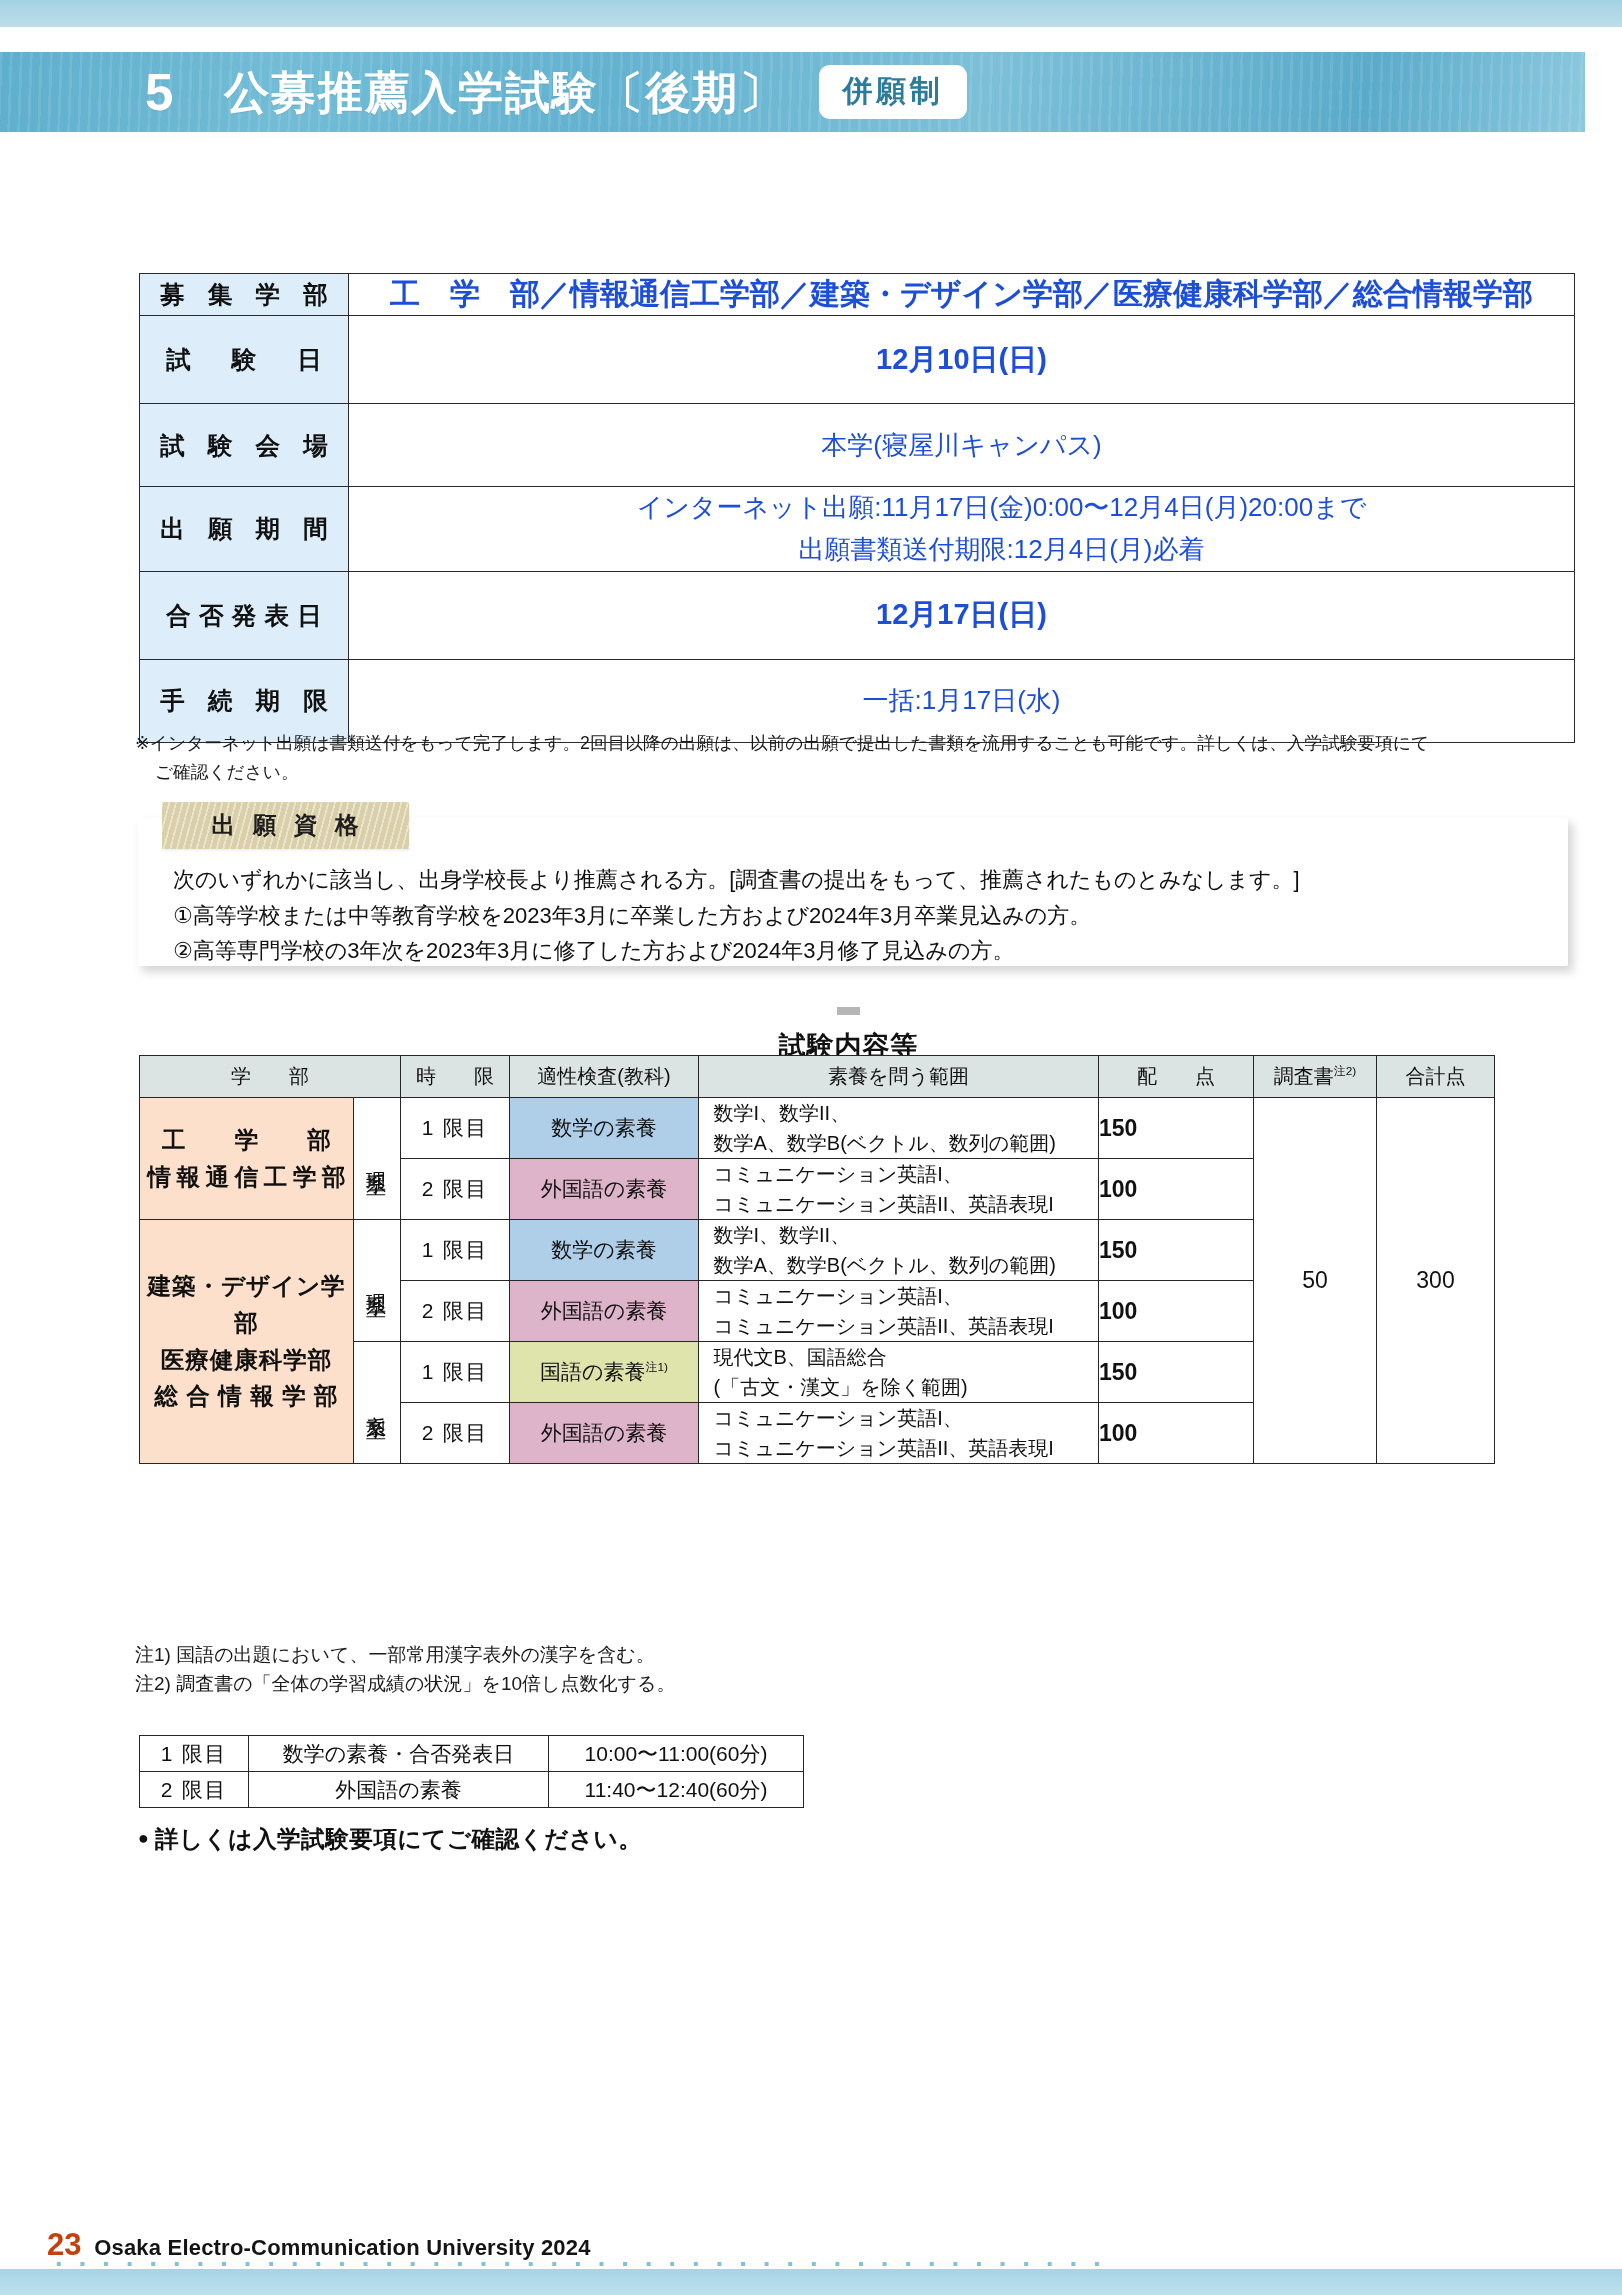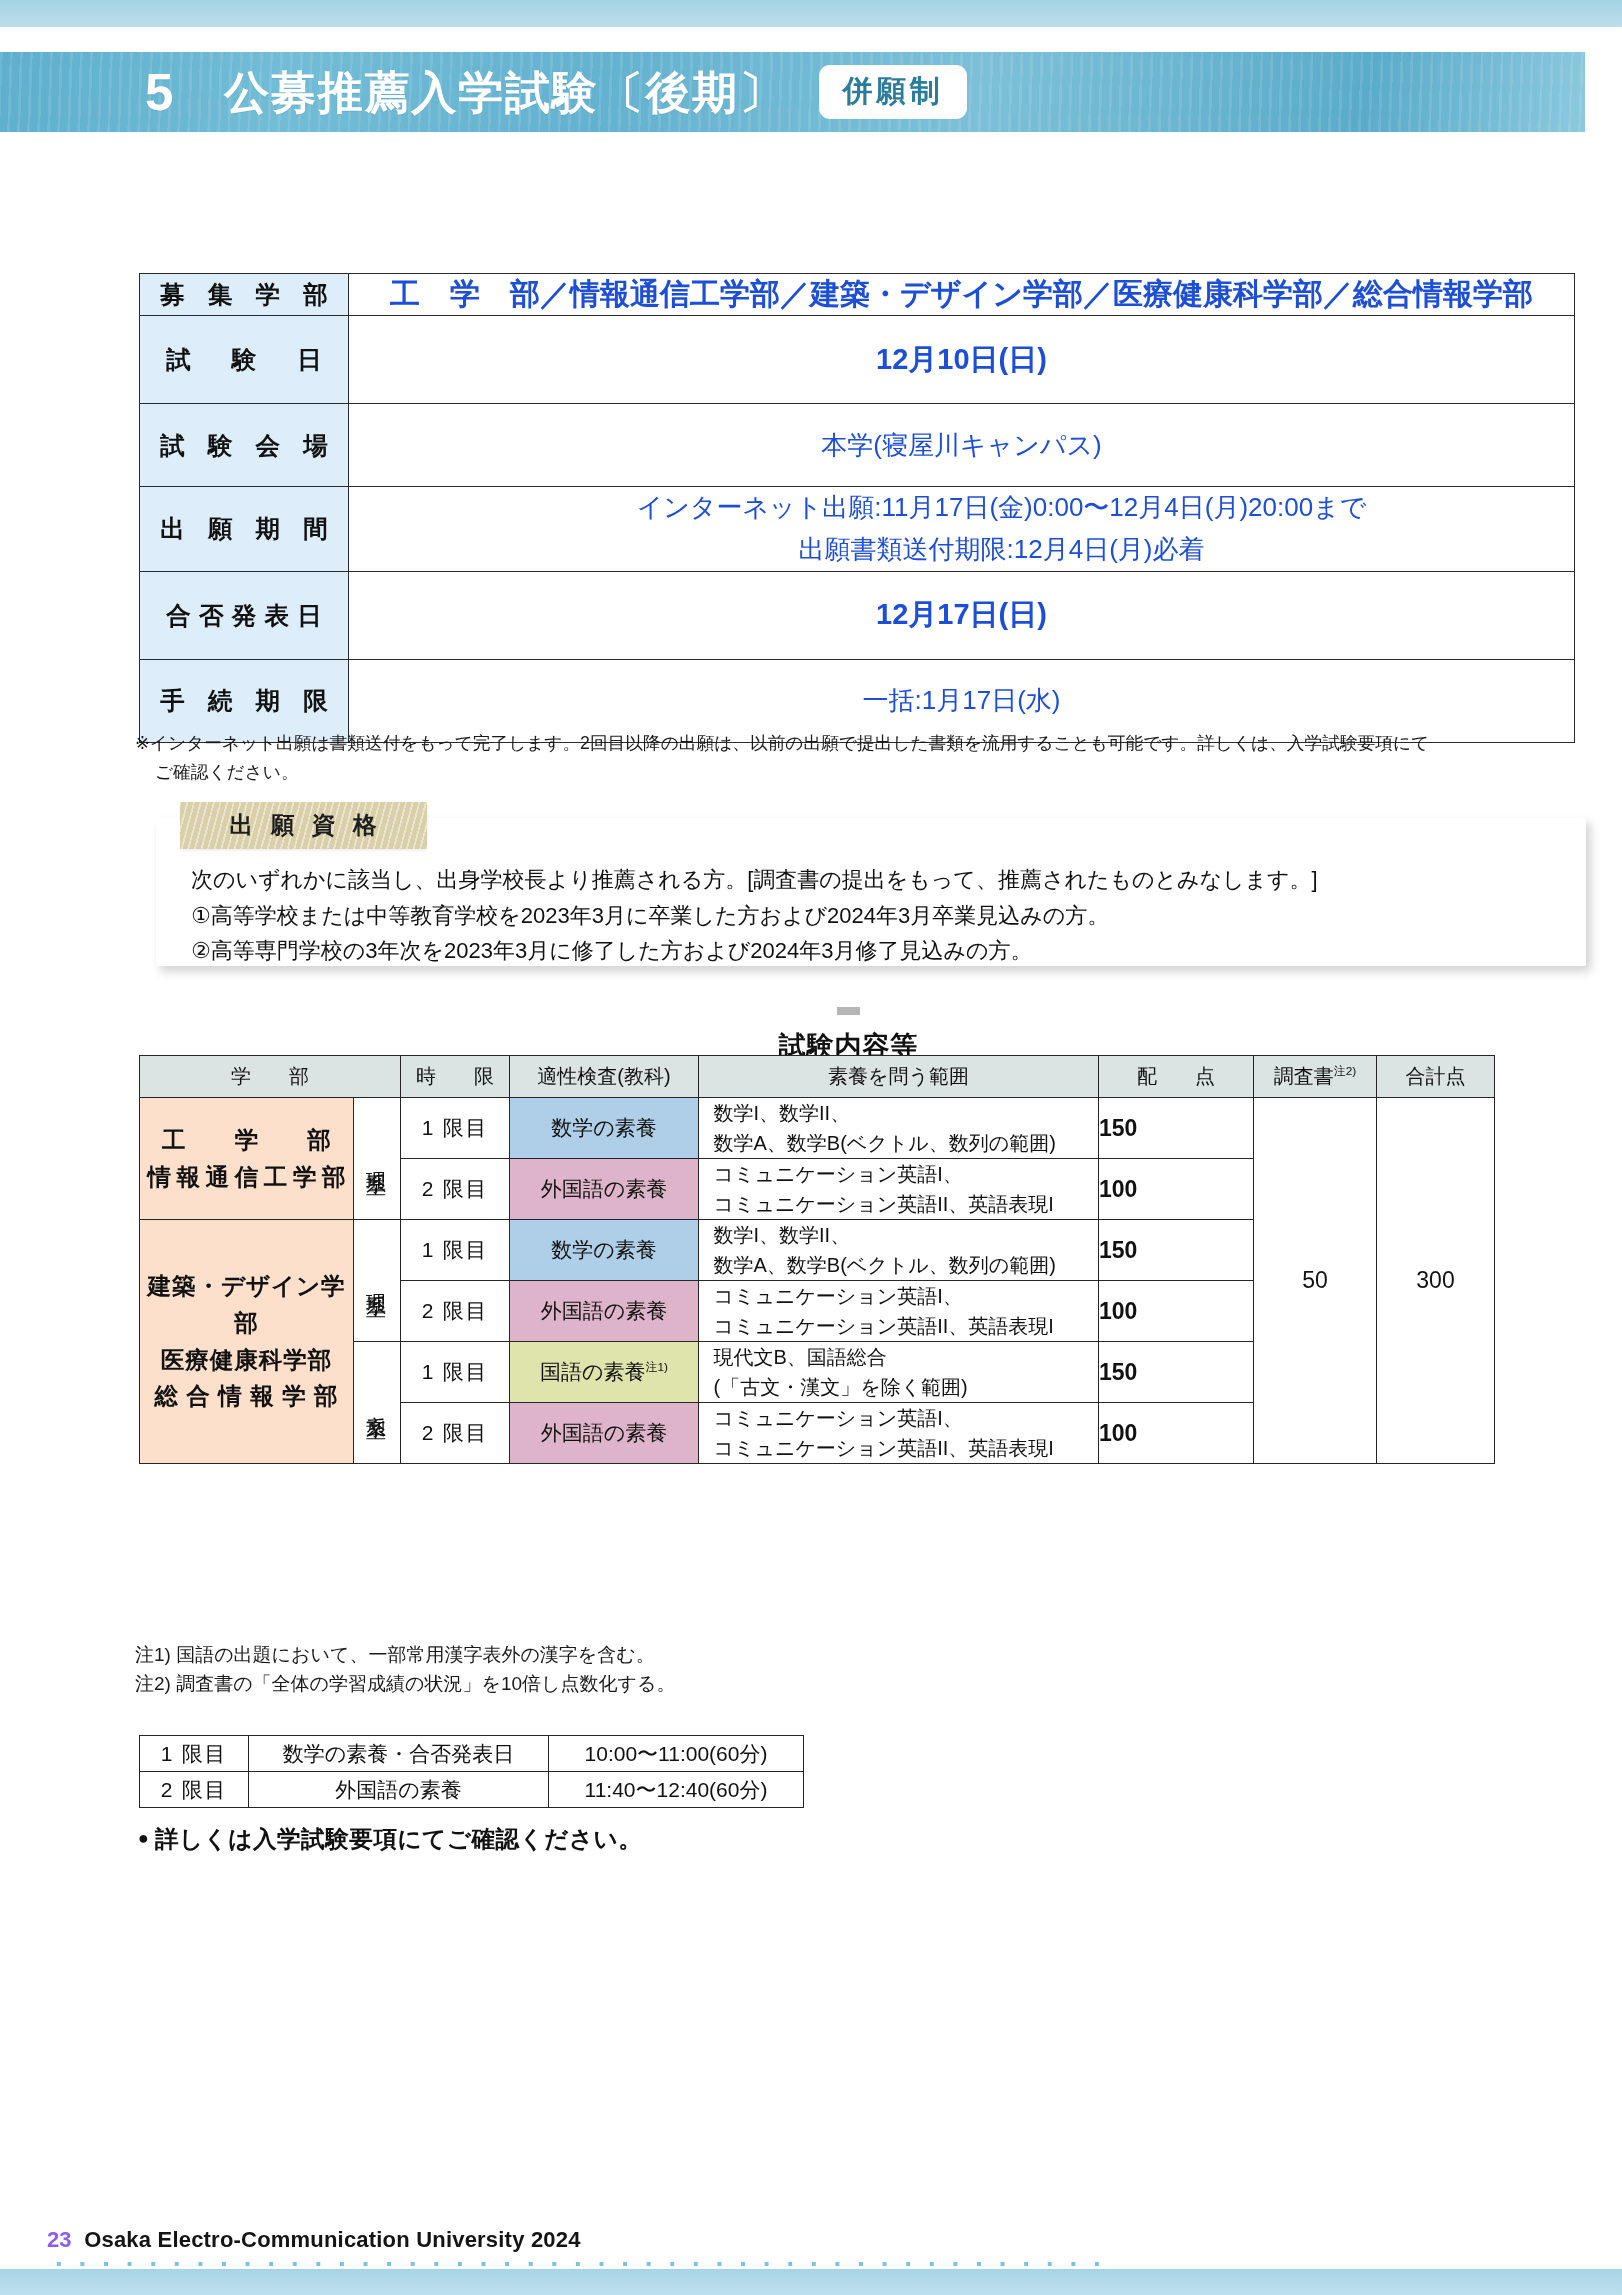--- a/index.html
+++ b/index.html
@@ -96,21 +96,21 @@
     position: absolute; left: 135px; top: 729px;
     width: 1455px;
     font-size: 17.7px;
     line-height: 1.65;
     color: #1a1a1a;
   }
   .table-note .ind { display:block; padding-left: 20px; }
 
   
   .elig-card {
-    position: absolute; left: 156px; top: 818px;
+    position: absolute; left: 138px; top: 818px;
     width: 1430px; height: 148px;
     background: #fff;
     box-shadow: 4.5px 5.5px 10px rgba(0,0,0,.17);
     border-radius: 1.8px;
   }
   .elig-tab {
     position: absolute; left: 23.6px; top: -16.4px;
     width: 247px; height: 47px;
     background: #d9cfa8;
     background-image: repeating-linear-gradient(105deg, rgba(255,255,255,.45) 0 1.8px, rgba(255,255,255,0) 1.8px 6.4px);
@@ -226,21 +226,21 @@
     background-size: 23.6px 6.4px; background-repeat: repeat-x;
   }
   .footer-band {
     position:absolute; left: 0; top: 2269px; width: 1623px; height: 26px;
     background: linear-gradient(180deg,#a6d4e6 0%, #bfe0ed 100%);
   }
   .footer-text {
     position:absolute; left: 47px; top: 2227px;
     display:flex; align-items: baseline; gap: 12.7px;
   }
-  .pg-num { font-size: 22px; font-weight: 700; color:#8b5cf6; }
+  .pg-num { font-size: 31px; font-weight: 700; color:#c2410c; }
   .pg-name { font-size: 22px; font-weight: 700; color:#141414; letter-spacing: 0.2px; }
 </style>
 </head>
 <body>
 
 <div class="top-strip"></div>
 <div class="header-band"></div>
 <div class="header-inner">
   <span class="hdr-num">5</span>
   <span class="hdr-title">公募推薦入学試験〔後期〕</span>

